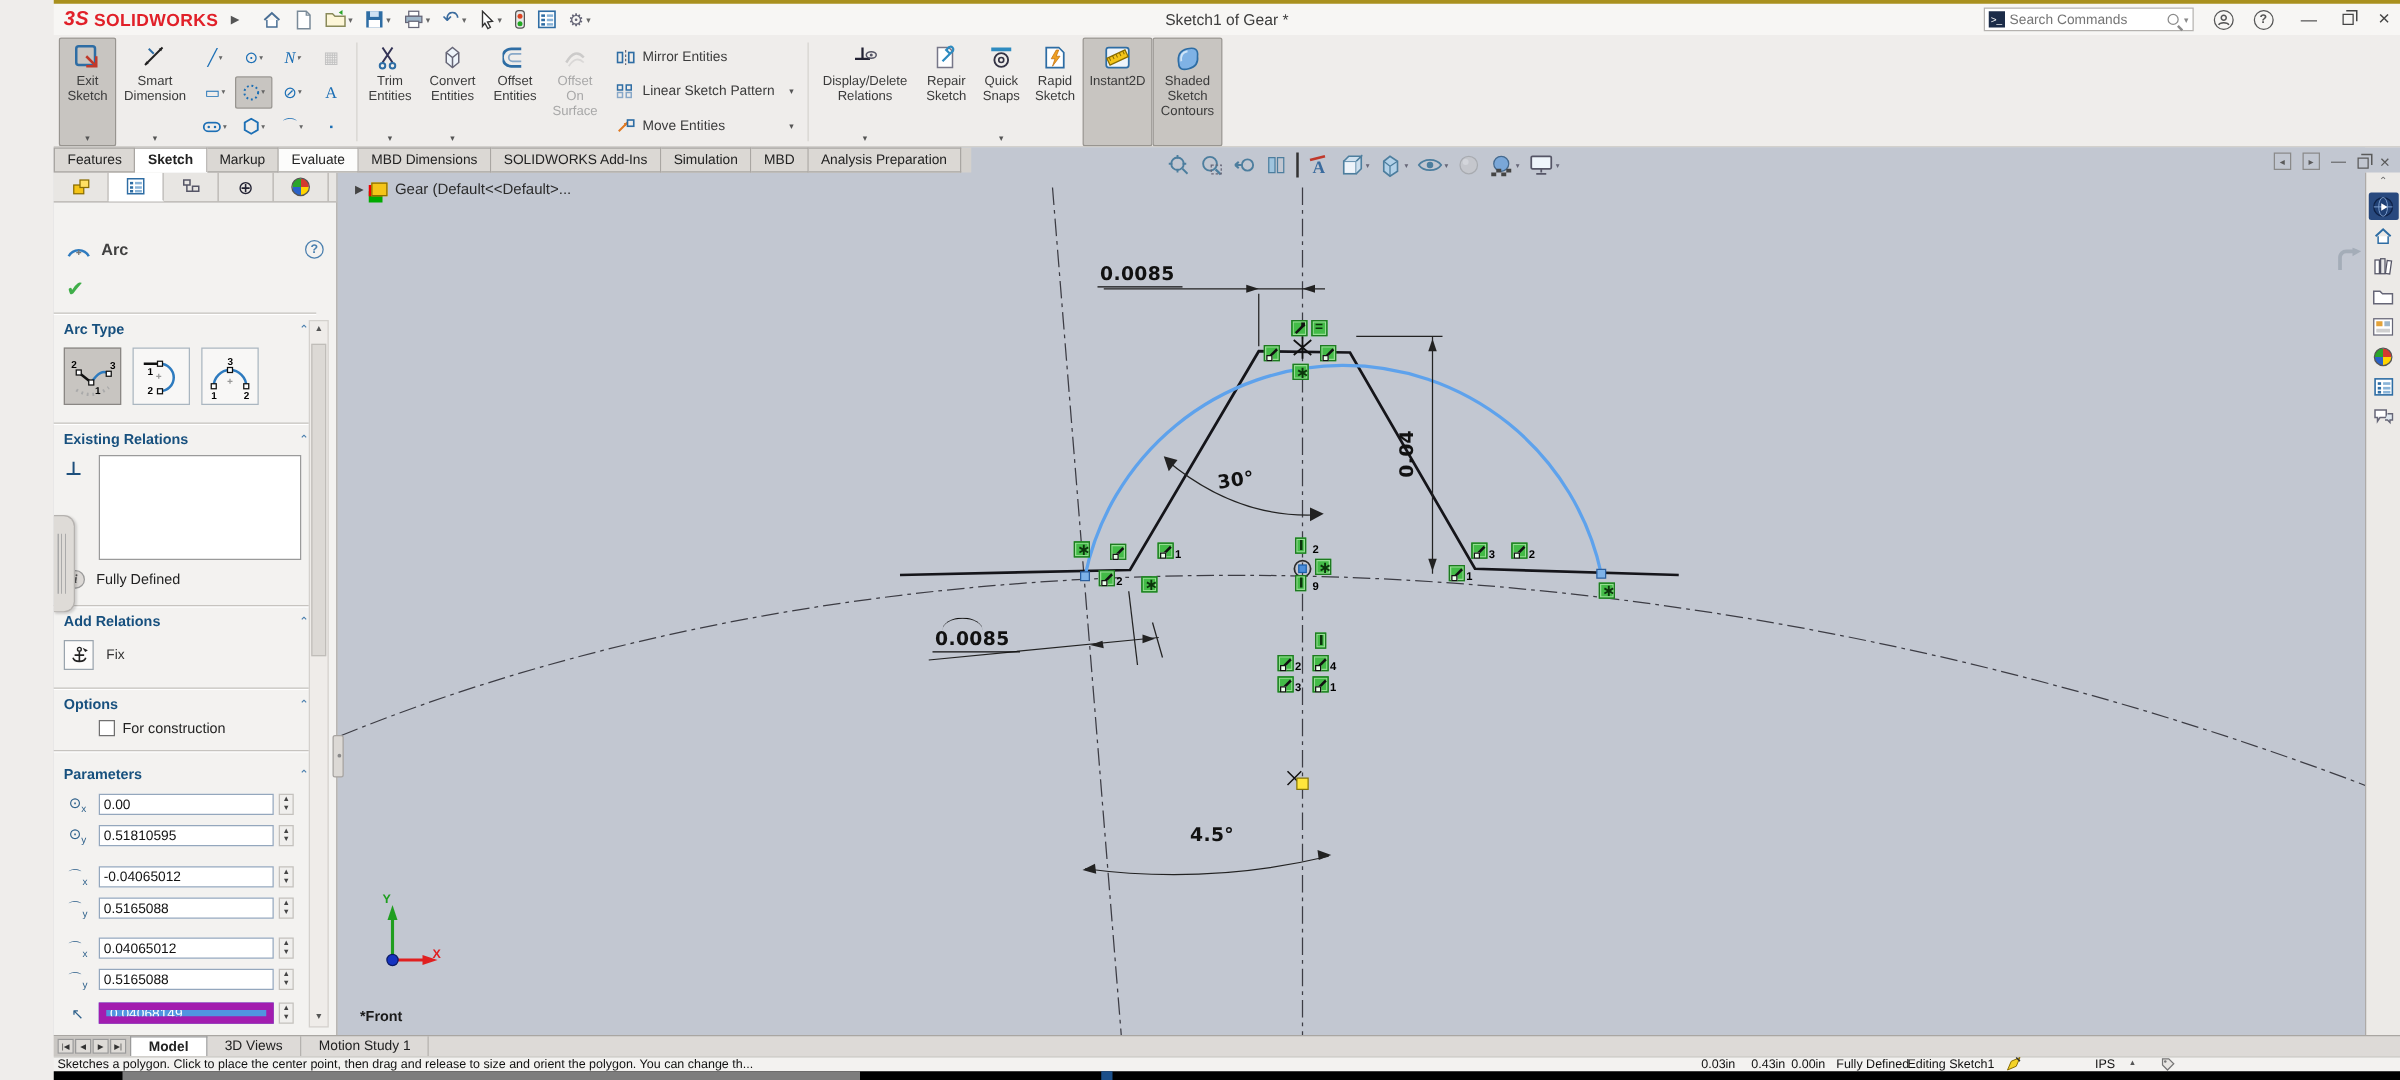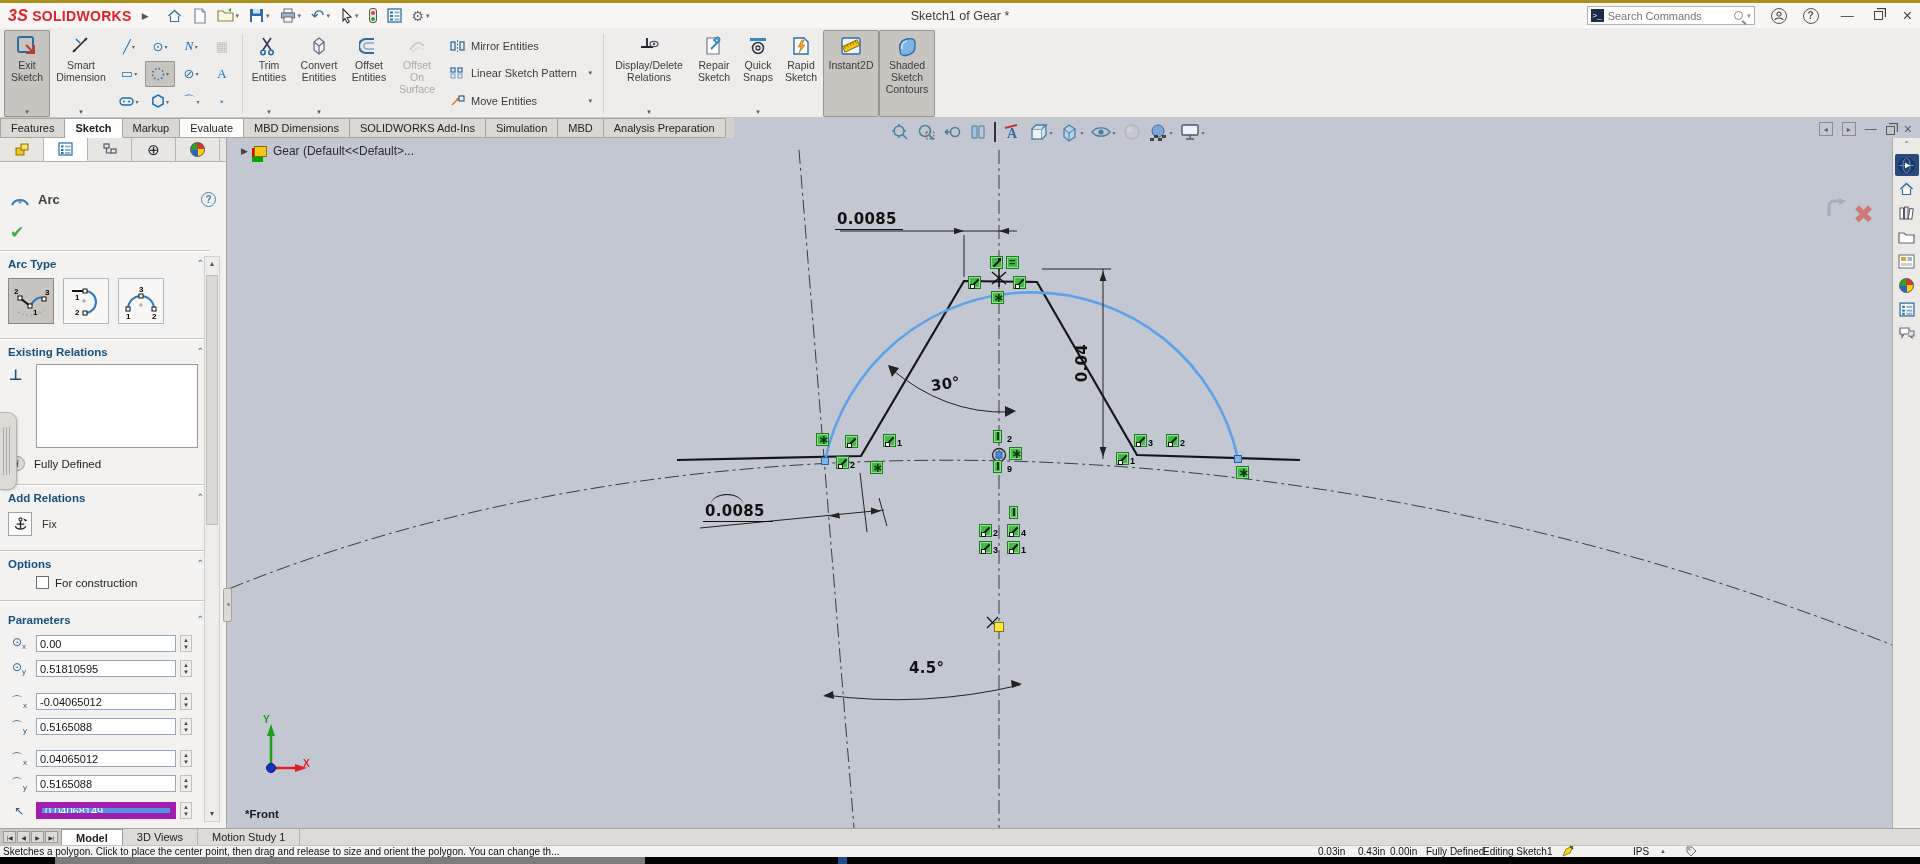--- a/index.html
+++ b/index.html
@@ -1,18 +1,18 @@
 <!DOCTYPE html>
 <html><head>
 <meta charset="utf-8">
 <style>
   *{margin:0;padding:0;box-sizing:border-box;}
   html,body{width:1920px;height:864px;overflow:hidden;}
   body{font-family:"Liberation Sans","DejaVu Sans",sans-serif;font-size:11px;color:#333;background:#c2c7d1;}
-  .app{position:relative;width:1920px;height:864px;background:#efedeb;}
+  .app{position:relative;width:1920px;height:864px;background:#efedeb;padding-left:43px;}
 
   
   .titlebar{height:28px;border-top:3px solid #a9901e;background:#f7f6f4;position:relative;display:flex;align-items:center;}
   .logo{display:flex;align-items:center;margin-left:8px;font-weight:bold;font-size:14px;color:#e12029;letter-spacing:.3px;}
   .logo .lt{font-style:italic;margin-right:4px;font-size:16px;}
   .flyout{color:#555;font-size:9px;margin:0 14px 0 10px;}
   .menubar{display:flex;align-items:center;gap:4px;}
   .mi{display:flex;align-items:center;padding:2px 3px;border-radius:2px;}
   .mi .caret{font-size:7px;color:#666;margin-left:2px;}
   .uic{color:#3a6b9e;font-size:14px;line-height:1;}

